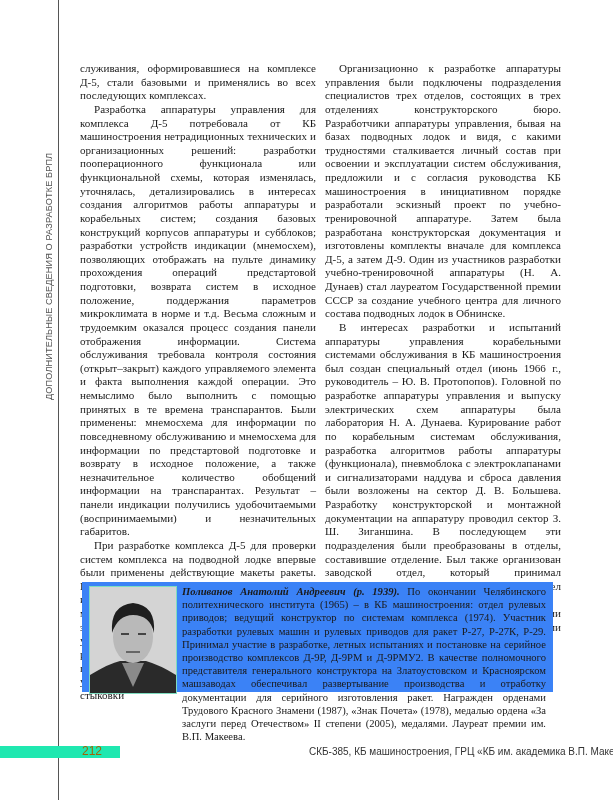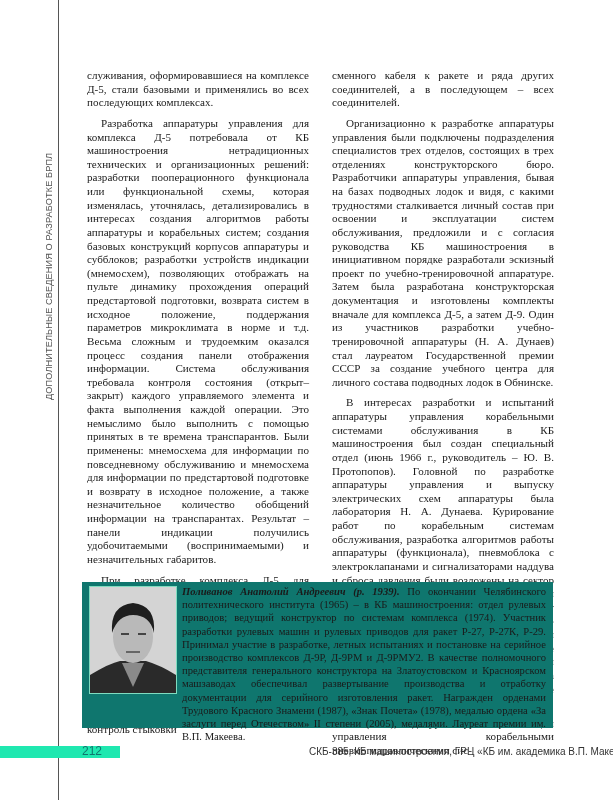--- a/index.html
+++ b/index.html
@@ -7,50 +7,49 @@
          font-family: "Liberation Serif", "DejaVu Serif", serif; color: #1a1a1a; }
   .vline { position: absolute; left: 58px; top: 0; width: 1px; height: 800px; background: #555; }
   .side-title { position: absolute; left: 44px; top: 400px; transform-origin: 0 0;
                 transform: rotate(-90deg); white-space: nowrap;
                 font-family: "Liberation Sans", "DejaVu Sans", sans-serif;
                 font-size: 9.2px; letter-spacing: 0.1px; color: #555; }
   .col { position: absolute; top: 62px; width: 236px; font-size: 11.1px; line-height: 13.63px;
          text-align: justify; hyphens: manual; }
   .col.left { left: 80px; }
   .col.right { left: 325px; }
-  .col p { margin: 7px; }
+  .col p { margin: 0; }
   .col p.indent { text-indent: 14px; }
   .col p.noindent { text-indent: 0; }
-  .bio-box { position: absolute; left: 82px; top: 582px; width: 471px; height: 146px;
-             background: #0f766e; }
+  .bio-box { position: absolute; left: 82px; top: 582px; width: 471px; height: 110px;
+             background: #3b82f6; }
   .photo { position: absolute; left: 7px; top: 4px; width: 86px; height: 106px;
            border: 1px solid #7fdcc0; background: #cfcfcf; overflow: hidden; }
   .bio-text { position: absolute; left: 100px; top: 3px; width: 364px; font-size: 10.6px;
               line-height: 13.2px; text-align: justify; }
   .bio-name { font-weight: bold; font-style: italic; }
   .page-bar { position: absolute; left: 0; top: 746px; width: 120px; height: 12px; background: #1fe8b0; }
   .page-num { position: absolute; left: 82px; top: 744px; font-family: "Liberation Sans", "DejaVu Sans", sans-serif;
-              font-size: 12px; color: #0f766e; font-weight: normal; }
+              font-size: 12px; color: #a16207; font-weight: normal; }
   .footer-text { position: absolute; left: 309px; top: 746px; font-family: "Liberation Sans", "DejaVu Sans", sans-serif;
                  font-size: 10px; color: #333; white-space: nowrap; }
 </style>
 </head>
 <body>
 
 <div class="vline"></div>
 <div class="side-title">ДОПОЛНИТЕЛЬНЫЕ СВЕДЕНИЯ О РАЗРАБОТКЕ БРПЛ</div>
 
 <div class="col left">
   <p class="noindent">служивания, оформировавшиеся на комплексе Д-5, стали базовыми и применялись во всех последующих комплексах.</p>
   <p class="indent">Разработка аппаратуры управления для комплекса Д-5 потребовала от КБ машиностроения нетрадиционных технических и организационных решений: разработки пооперационного функционала или функциональной схемы, которая изменялась, уточнялась, детализировались в интересах создания алгоритмов работы аппаратуры и корабельных систем; создания базовых конструкций корпусов аппаратуры и субблоков; разработки устройств индикации (мнемосхем), позволяющих отображать на пульте динамику прохождения операций предстартовой подготовки, возврата систем в исходное положение, поддержания параметров микроклимата в норме и т.д. Весьма сложным и трудоемким оказался процесс создания панели отображения информации. Система обслуживания требовала контроля состояния (открыт–закрыт) каждого управляемого элемента и факта выполнения каждой операции. Это немыслимо было выполнить с помощью принятых в те времена транспарантов. Были применены: мнемосхема для информации по повседневному обслуживанию и мнемосхема для информации по предстартовой подготовке и возврату в исходное положение, а также незначительное количество обобщений информации на транспарантах. Результат – панели индикации получились удобочитаемыми (воспринимаемыми) и незначительных габаритов.</p>
   <p class="indent">При разработке комплекса Д-5 для проверки систем комплекса на подводной лодке впервые были применены действующие макеты ракеты. На последнем этапе отработки при комплексных испытаниях на подводной лодке к действующим макетам не были подключены электросоединители кабелей аппаратуры управления. Результат испытаний – три разрушенных макета. После этого и на последующих разработках в аппаратуре управления был введен электрический контроль стыковки</p>
 </div>
 
 <div class="col right">
-  <p class="noindent">сменного кабеля к ракете и ряда других соединителей, а в последующем – всех соединителей.</p>
   <p class="indent">Организационно к разработке аппаратуры управления были подключены подразделения специалистов трех отделов, состоящих в трех отделениях конструкторского бюро. Разработчики аппаратуры управления, бывая на базах подводных лодок и видя, с какими трудностями сталкивается личный состав при освоении и эксплуатации систем обслуживания, предложили и с согласия руководства КБ машиностроения в инициативном порядке разработали эскизный проект по учебно-тренировочной аппаратуре. Затем была разработана конструкторская документация и изготовлены комплекты вначале для комплекса Д-5, а затем Д-9. Один из участников разработки учебно-тренировочной аппаратуры (Н. А. Дунаев) стал лауреатом Государственной премии СССР за создание учебного центра для личного состава подводных лодок в Обнинске.</p>
   <p class="indent">В интересах разработки и испытаний аппаратуры управления корабельными системами обслуживания в КБ машиностроения был создан специальный отдел (июнь 1966 г., руководитель – Ю. В. Протопопов). Головной по разработке аппаратуры управления и выпуску электрических схем аппаратуры была лаборатория Н. А. Дунаева. Курирование работ по корабельным системам обслуживания, разработка алгоритмов работы аппаратуры (функционала), пневмоблока с электроклапанами и сигнализаторами наддува и сброса давления были возложены на сектор Д. В. Большева. Разработку конструкторской и монтажной документации на аппаратуру проводил сектор З. Ш. Зиганшина. В последующем эти подразделения были преобразованы в отделы, составившие отделение. Был также организован заводской отдел, который принимал переизданную на серию документацию и вел изготовление аппаратуры.</p>
   <p class="indent">Повышенный уровень автоматизации управления корабельными пневмогидравлическими сис-</p>
 </div>
 
 <div class="bio-box">
   <div class="photo">
     <svg width="86" height="106" viewBox="0 0 86 106">
       <rect width="86" height="106" fill="#d4d4d4"></rect>
       <path d="M0 106 L0 88 Q20 76 30 74 L56 74 Q70 78 86 88 L86 106 Z" fill="#2a2a2a"></path>

